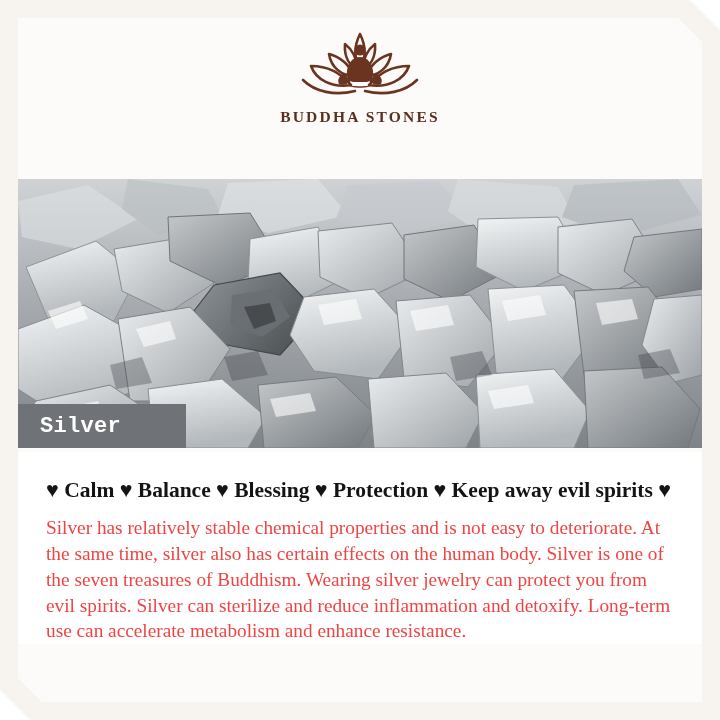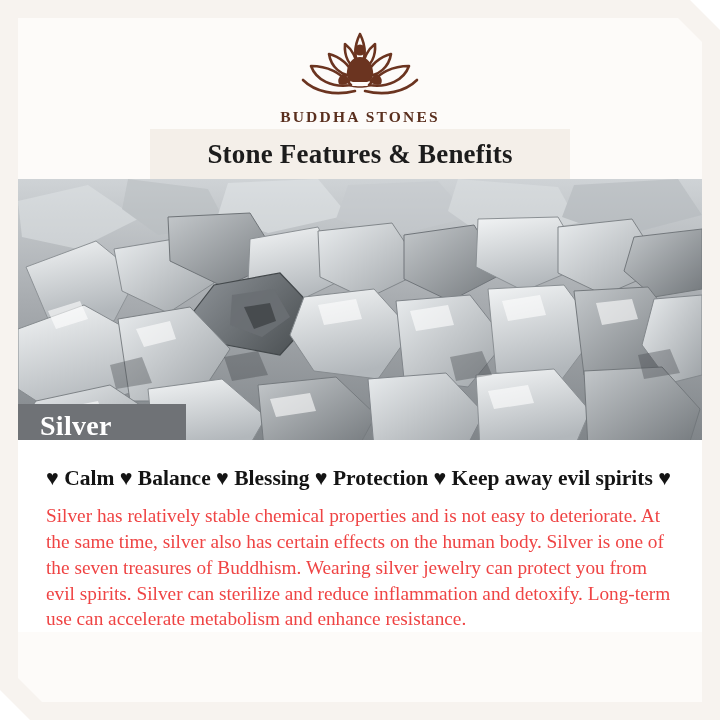--- a/index.html
+++ b/index.html
@@ -91,31 +91,31 @@
     left: 18px;
     top: 404px;
     width: 168px;
     height: 44px;
     background: #6f7276;
     display: flex;
     align-items: center;
   }
   .name-bar .name {
     color: #ffffff;
-    font-family: Liberation Serif, serif;
-    font-size: 28px;
+    font-family: Liberation Mono, monospace;
+    font-size: 22px;
     font-weight: bold;
     padding-left: 22px;
     letter-spacing: 0.3px;
   }
 
   
   .content {
     position: absolute;
-    left: 18px; top: 440px;
+    left: 18px; top: 452px;
     width: 684px;
     padding: 26px 28px 0 28px;
     box-sizing: border-box;
     background: #ffffff;
   }
   .keywords {
     font-family: "Liberation Serif", serif;
     font-size: 21.5px;
     font-weight: bold;
     color: #141414;
@@ -162,23 +162,20 @@
         <circle cx="75" cy="24" r="5.6"></circle>
         <path d="M75 31 C68 31 63 37 62 45 C61 51 64 55 68 56 L82 56 C86 55 89 51 88 45 C87 37 82 31 75 31 Z"></path>
         <path d="M59 47 C54 50 52 54 54 58 C57 60 63 58 66 55 Z"></path>
         <path d="M91 47 C96 50 98 54 96 58 C93 60 87 58 84 55 Z"></path>
         <path d="M60 58 C66 63 84 63 90 58 C84 61 66 61 60 58 Z"></path>
       </g>
     </svg>
     <div class="logo-text">BUDDHA STONES</div>
   </div>
 
-  <div class="title-band">
-    <div class="title">Stone Features &amp; Benefits</div>
-  </div>
 
   <div class="photo">
     <svg width="684" height="269" viewBox="0 0 684 269">
       <defs>
         <linearGradient id="bgGrad" x1="0" y1="0" x2="0" y2="1">
           <stop offset="0%" stop-color="#cfd3d6"></stop>
           <stop offset="45%" stop-color="#a8acb0"></stop>
           <stop offset="100%" stop-color="#7e8387"></stop>
         </linearGradient>
         <linearGradient id="rkA" x1="0" y1="0" x2="1" y2="1">

